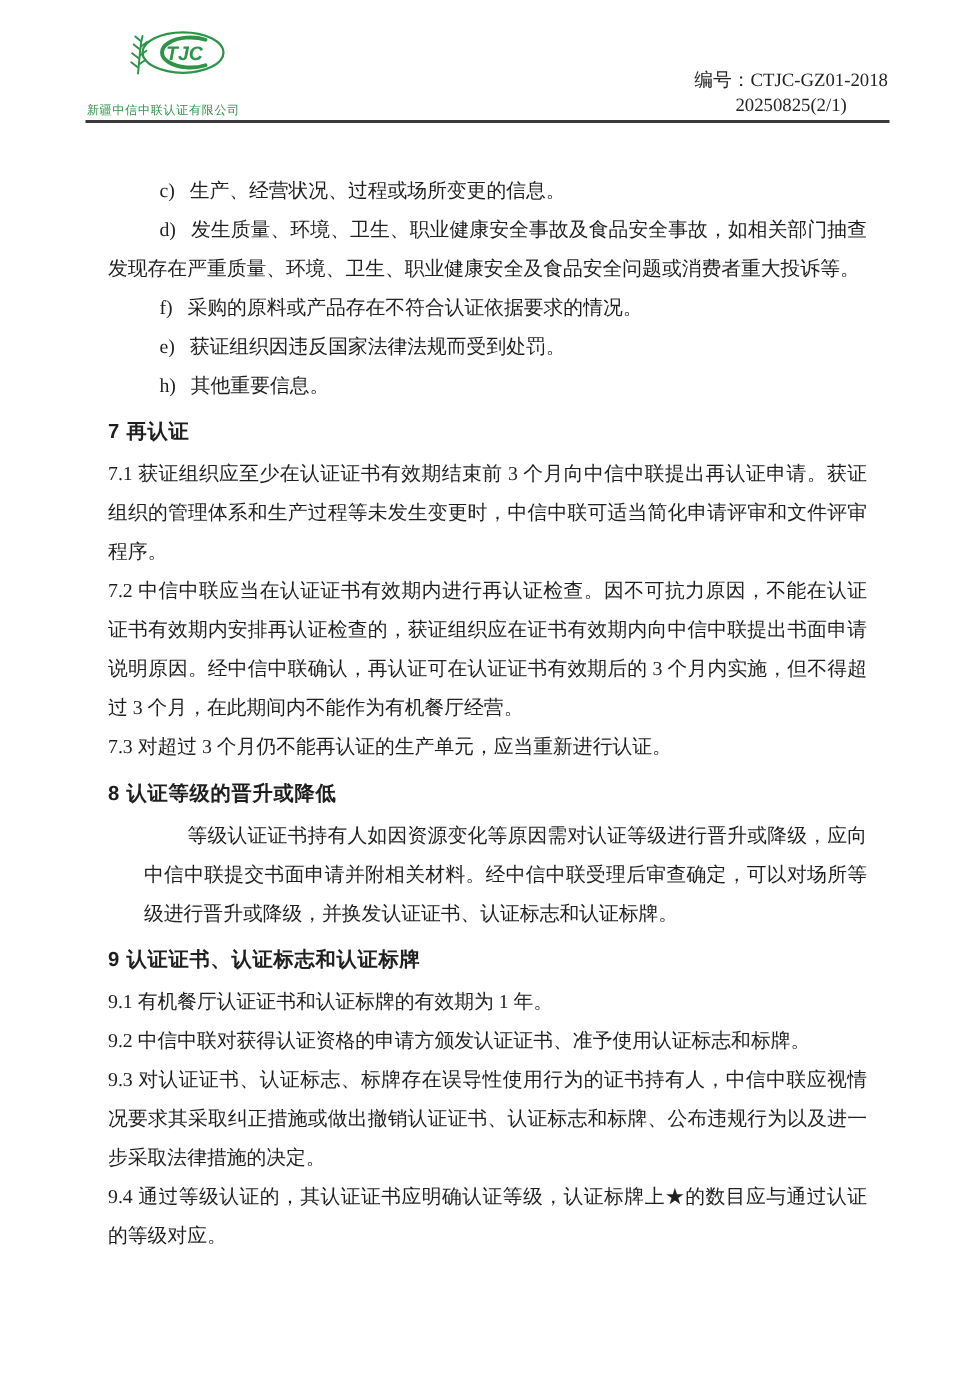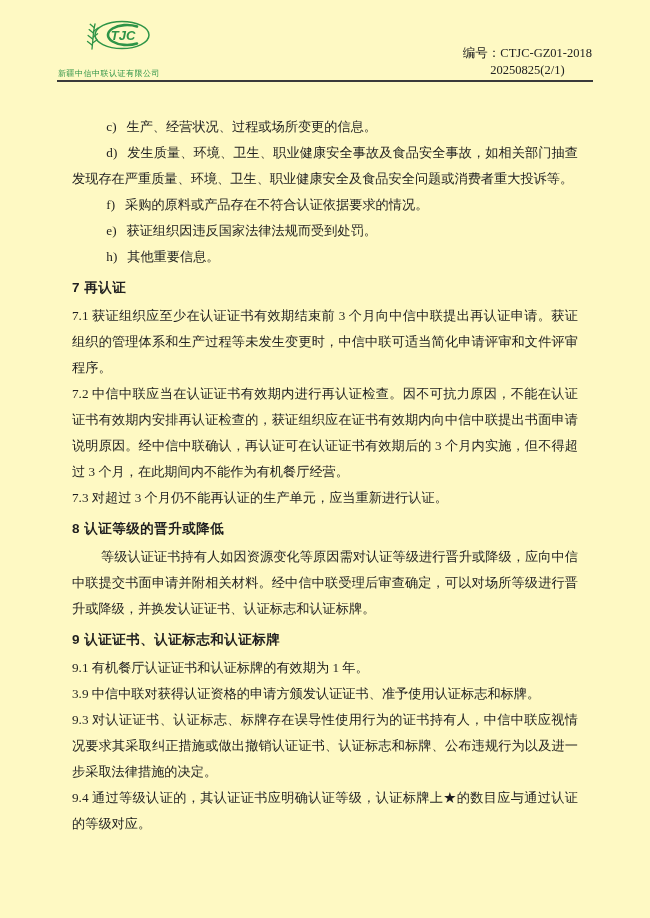--- a/index.html
+++ b/index.html
@@ -3,21 +3,21 @@
 <meta charset="utf-8">
 <style>
   * { margin: 0; padding: 0; box-sizing: border-box; }
   html, body { background: #e8e8e8; }
   body { font-family: "Liberation Serif", "DejaVu Serif", serif; }
   .page {
     position: relative;
     width: 650px;
     height: 918px;
     margin: 0 auto;
-    background: #fef9c3;
+    background: #ffffff;
     color: #1f1f1f;
     overflow: hidden;
   }
   
   .header {
     display: flex;
     justify-content: space-between;
     align-items: flex-end;
     padding: 18px 58px 0 58px;
   }
@@ -53,21 +53,21 @@
   h2.sec {
     font-family: "Liberation Sans", "DejaVu Sans", sans-serif;
     font-size: 13.5px;
     font-weight: 700;
     line-height: 26px;
     margin: 5px 0 2px 0;
     letter-spacing: 0.5px;
     text-align: left;
   }
   p.para { margin: 0; }
-  p.first-indent { text-indent: 2.2em; }
+  p.first-indent { text-indent: 2.2em; margin-left: 24px; }
   
   .footer {
     position: absolute;
     left: 0; right: 0;
     bottom: 46px;
     display: flex;
     justify-content: space-between;
     align-items: baseline;
     padding: 0 60px 0 85px;
   }
@@ -120,20 +120,20 @@
     <h2 class="sec">7 再认证</h2>
     <p class="para">7.1 获证组织应至少在认证证书有效期结束前 3 个月向中信中联提出再认证申请。获证组织的管理体系和生产过程等未发生变更时，中信中联可适当简化申请评审和文件评审程序。</p>
     <p class="para">7.2 中信中联应当在认证证书有效期内进行再认证检查。因不可抗力原因，不能在认证证书有效期内安排再认证检查的，获证组织应在证书有效期内向中信中联提出书面申请说明原因。经中信中联确认，再认证可在认证证书有效期后的 3 个月内实施，但不得超过 3 个月，在此期间内不能作为有机餐厅经营。</p>
     <p class="para">7.3 对超过 3 个月仍不能再认证的生产单元，应当重新进行认证。</p>
 
     <h2 class="sec">8 认证等级的晋升或降低</h2>
     <p class="para first-indent">等级认证证书持有人如因资源变化等原因需对认证等级进行晋升或降级，应向中信中联提交书面申请并附相关材料。经中信中联受理后审查确定，可以对场所等级进行晋升或降级，并换发认证证书、认证标志和认证标牌。</p>
 
     <h2 class="sec">9 认证证书、认证标志和认证标牌</h2>
     <p class="para">9.1 有机餐厅认证证书和认证标牌的有效期为 1 年。</p>
-    <p class="para">3.9 中信中联对获得认证资格的申请方颁发认证证书、准予使用认证标志和标牌。</p>
+    <p class="para">9.2 中信中联对获得认证资格的申请方颁发认证证书、准予使用认证标志和标牌。</p>
     <p class="para">9.3 对认证证书、认证标志、标牌存在误导性使用行为的证书持有人，中信中联应视情况要求其采取纠正措施或做出撤销认证证书、认证标志和标牌、公布违规行为以及进一步采取法律措施的决定。</p>
     <p class="para">9.4 通过等级认证的，其认证证书应明确认证等级，认证标牌上★的数目应与通过认证的等级对应。</p>
 
   </div>
 
 
 </div>
 
 </body></html>

